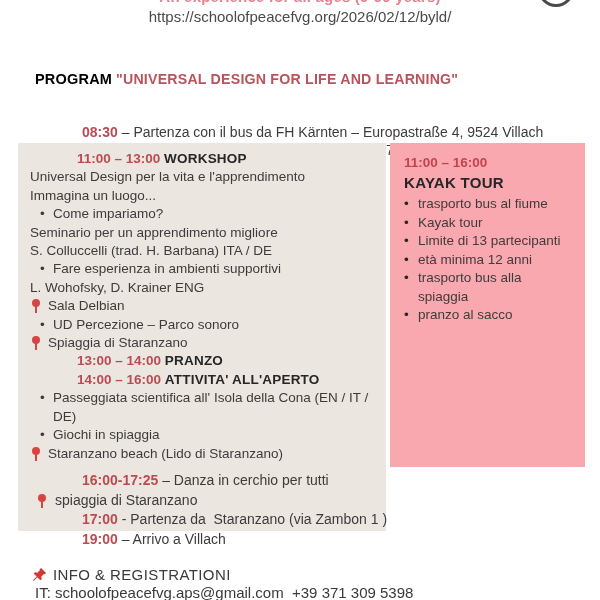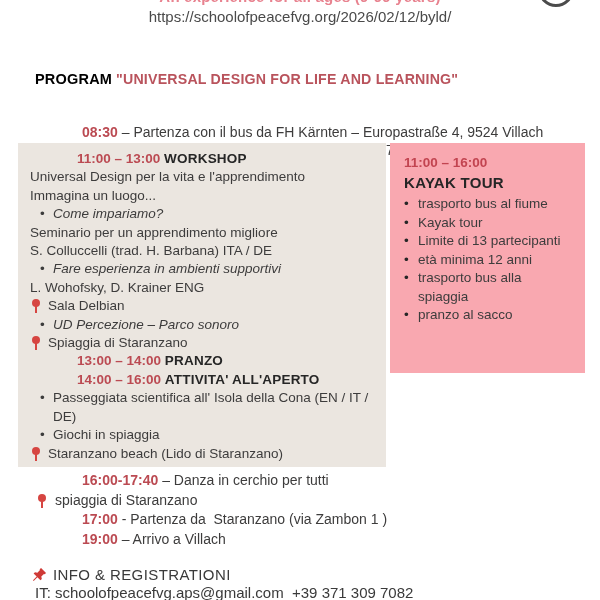--- a/index.html
+++ b/index.html
@@ -16,34 +16,34 @@
     font-size:15px;font-weight:700;color:var(--pink_text);letter-spacing:.2px;}
   .url{position:absolute;top:8px;left:0;right:0;text-align:center;
     font-size:15px;color:#4a4a4a;}
   .logo-arc{position:absolute;top:-29px;left:538px;width:36px;height:36px;
     border:3.5px solid #4b4b4b;border-radius:50%;box-sizing:border-box;}
   .intro{position:absolute;left:35px;top:36px;font-size:14px;line-height:17.6px;white-space:pre-wrap;}
   .intro .b{font-weight:700;color:#000000;font-size:14.5px;letter-spacing:.2px;}
   .red-title{color:var(--title_red);font-weight:700;font-size:14.2px;letter-spacing:.2px;}
   .time{color:var(--red);font-weight:700;margin-left:47px;}
   .ln{white-space:pre-wrap;}
-  .workshop-box{position:absolute;left:18px;top:143px;width:368px;height:324px;
+  .workshop-box{position:absolute;left:18px;top:143px;width:368px;height:388px;
     background:var(--beige_box);box-sizing:border-box;padding:7px 8px 8px 12px;
     font-size:13.5px;line-height:18.4px;}
   .heading .htitle{font-weight:800;color:#262626;letter-spacing:.2px;}
-  .it .btext{font-style:italic;}
+  .it .btext{}
   .bullet{position:relative;padding-left:23px;}
   .bullet .dot{position:absolute;left:10px;top:0;}
   .pinline{position:relative;padding-left:18px;}
   .pin{position:absolute;left:2px;top:2px;width:9px;height:15px;}
   .pin::before{content:'';position:absolute;left:0;top:0;width:8px;height:8px;
     border-radius:50%;background:var(--pin_red);}
   .pin::after{content:'';position:absolute;left:3px;top:7px;width:2px;height:7px;
     background:var(--pin_red);}
-  .kayak-box{position:absolute;left:390px;top:143px;width:195px;height:230px;
+  .kayak-box{position:absolute;left:390px;top:143px;width:195px;height:324px;
     background:var(--pink_box);box-sizing:border-box;padding:11px 12px 0 14px;
     font-size:13.5px;line-height:18.5px;}
   .k-time{color:#c24450;font-weight:700;font-size:13.5px;}
   .k-title{font-weight:800;color:#262626;font-size:15px;letter-spacing:.3px;margin:1px 0 3px 0;}
   .k-list{list-style:none;margin:0;padding:0;}
   .k-list li{position:relative;padding-left:14px;}
   .k-list li::before{content:'•';position:absolute;left:0;top:0;color:#262626;}
   .k-note{margin-top:24px;text-align:center;color:var(--maroon);
     font-size:13.5px;letter-spacing:.4px;line-height:19px;font-weight:400;}
   .footer{position:absolute;left:35px;top:471px;font-size:14px;line-height:19.6px;}
@@ -95,27 +95,27 @@
         <li>trasporto bus al fiume</li>
         <li>Kayak tour</li>
         <li>Limite di 13 partecipanti</li>
         <li>età minima 12 anni</li>
         <li>trasporto bus alla spiaggia</li>
         <li>pranzo al sacco</li>
       </ul>
   </div>
 
   <div class="footer" id="footer-lines">
-      <div class="ln"><span class="time">16:00-17:40</span><span class="ttext"> – Danza in cerchio per tutti</span></div>
+      <div class="ln"><span class="time">16:00-17:25</span><span class="ttext"> – Danza in cerchio per tutti</span></div>
       <div class="ln pinline"><span class="pin"></span><span class="ptext">spiaggia di Staranzano</span></div>
       <div class="ln"><span class="time">17:00</span><span class="ttext"> - Partenza da  Staranzano (via Zambon 1 )</span></div>
       <div class="ln"><span class="time">19:00</span><span class="ttext"> – Arrivo a Villach</span></div>
     </div>
 
   <div class="info">
     <span class="pushpin"><svg width="15" height="15" viewBox="0 0 24 24">
           <path fill="#cf3a36" d="M14.5 1.5l8 8-2.2 2.2-1.2-.6-4.2 4.2.8 3.8-2.2 2.2-4.9-4.9-5.9 5.9-1.1-1.1 5.9-5.9-4.9-4.9 2.2-2.2 3.8.8 4.2-4.2-.6-1.2z"></path>
         </svg></span><span>INFO &amp; REGISTRATIONI</span>
   </div>
 
-  <div class="contact">IT: schoolofpeacefvg.aps@gmail.com  +39 371 309 7082</div>
+  <div class="contact">IT: schoolofpeacefvg.aps@gmail.com  +39 371 309 5398</div>
 
 </div>
 
 </body></html>

